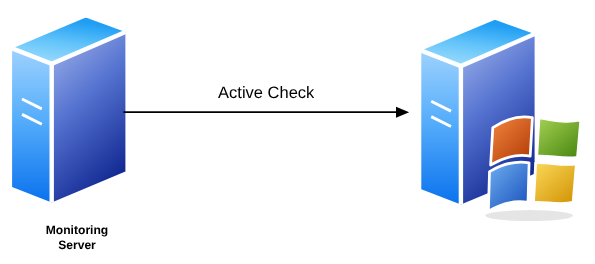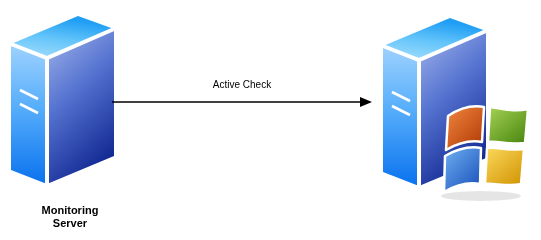--- a/index.html
+++ b/index.html
@@ -60,21 +60,21 @@
     width: 260px;
     height: 32px;
   }
   #connector-label {
     position: absolute;
     left: 0;
     top: 0;
     width: 260px;
     text-align: center;
     font-family: "Liberation Sans", sans-serif;
-    font-size: 10px;
+    font-size: 15px;
     line-height: 13px;
     color: #000000;
   }
   #connector-arrow {
     position: absolute;
     left: 0;
     top: 16px;
   }
 </style>
 </head>

